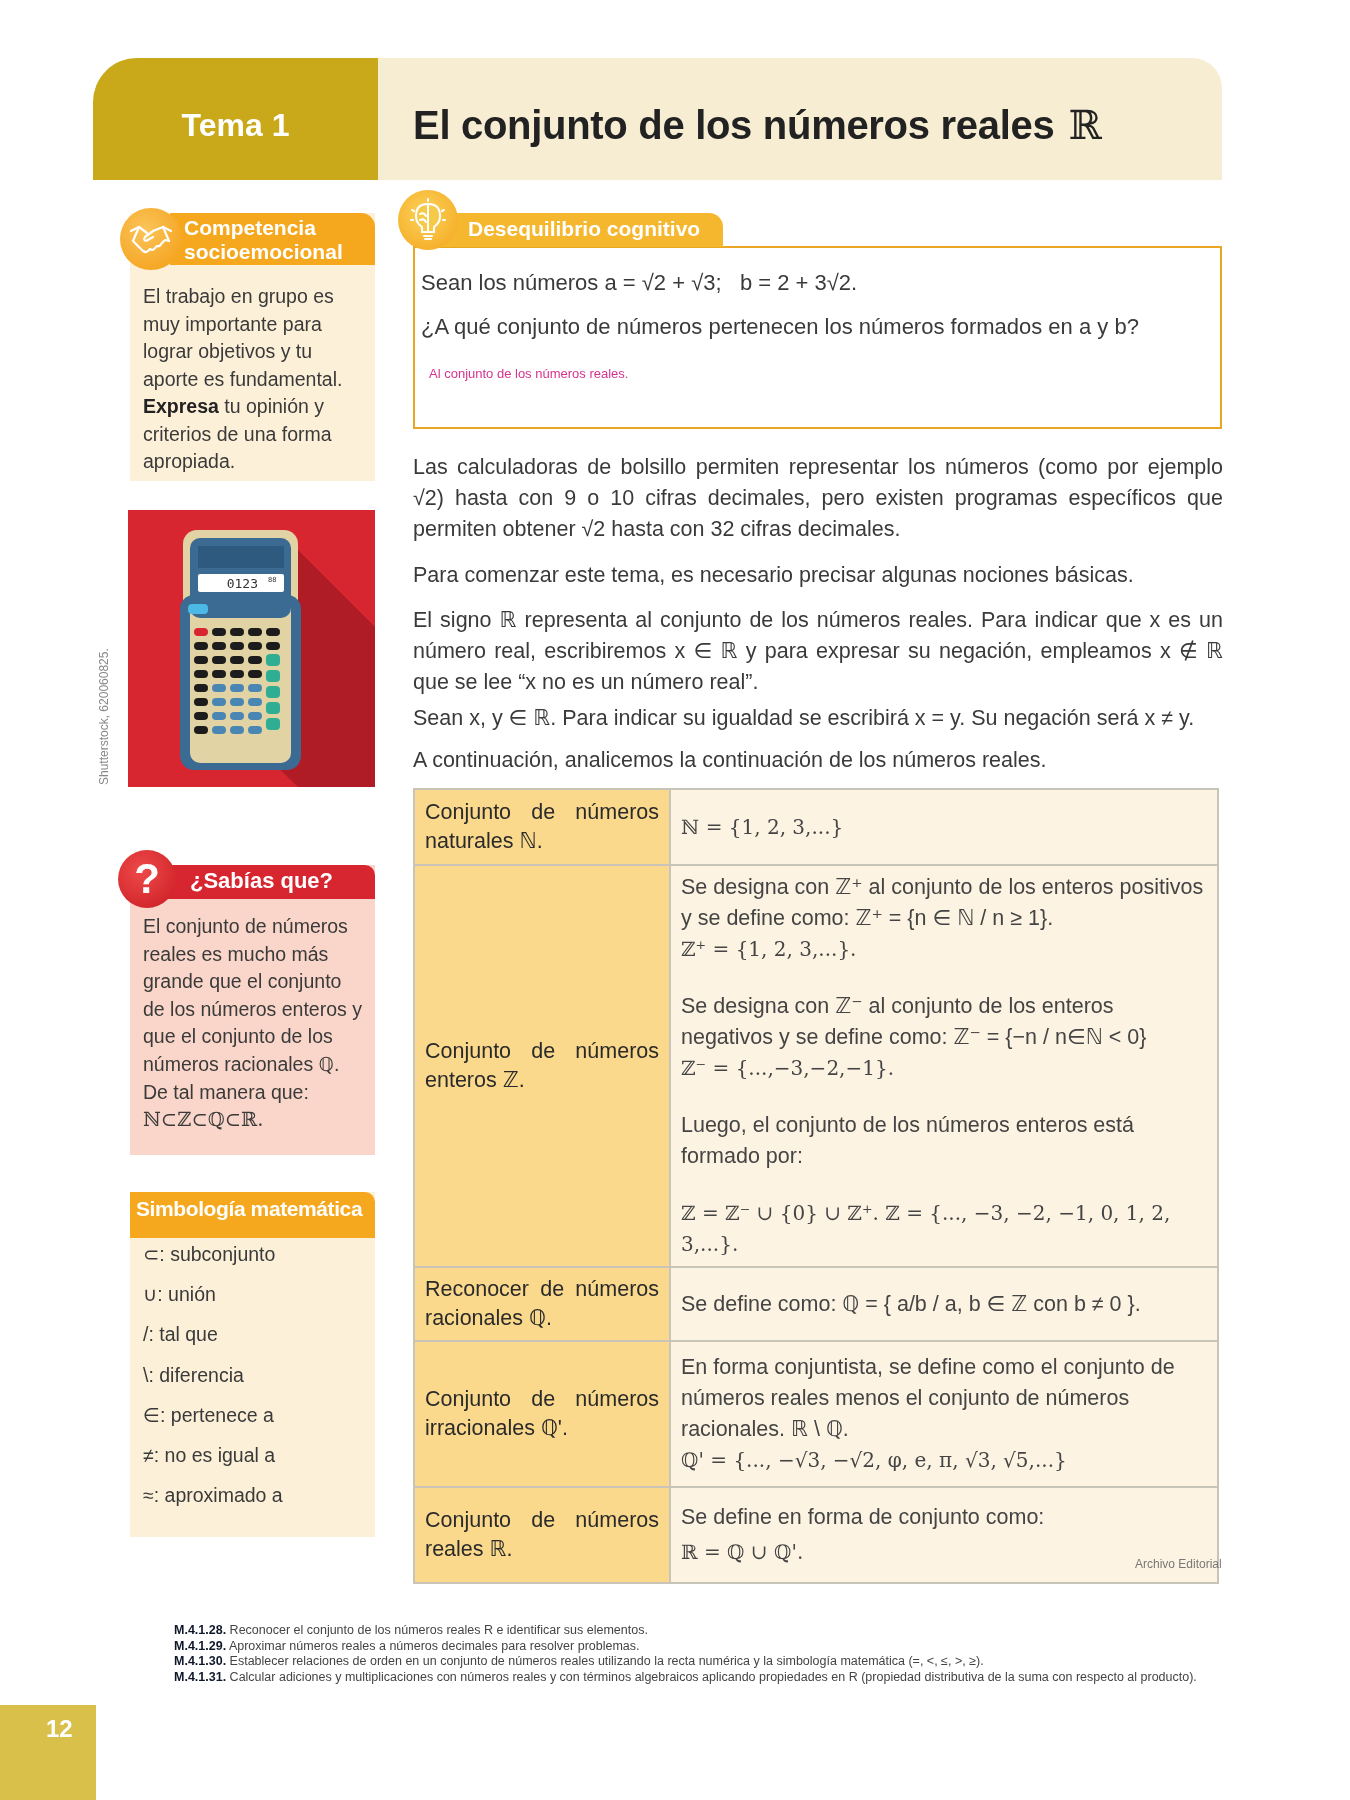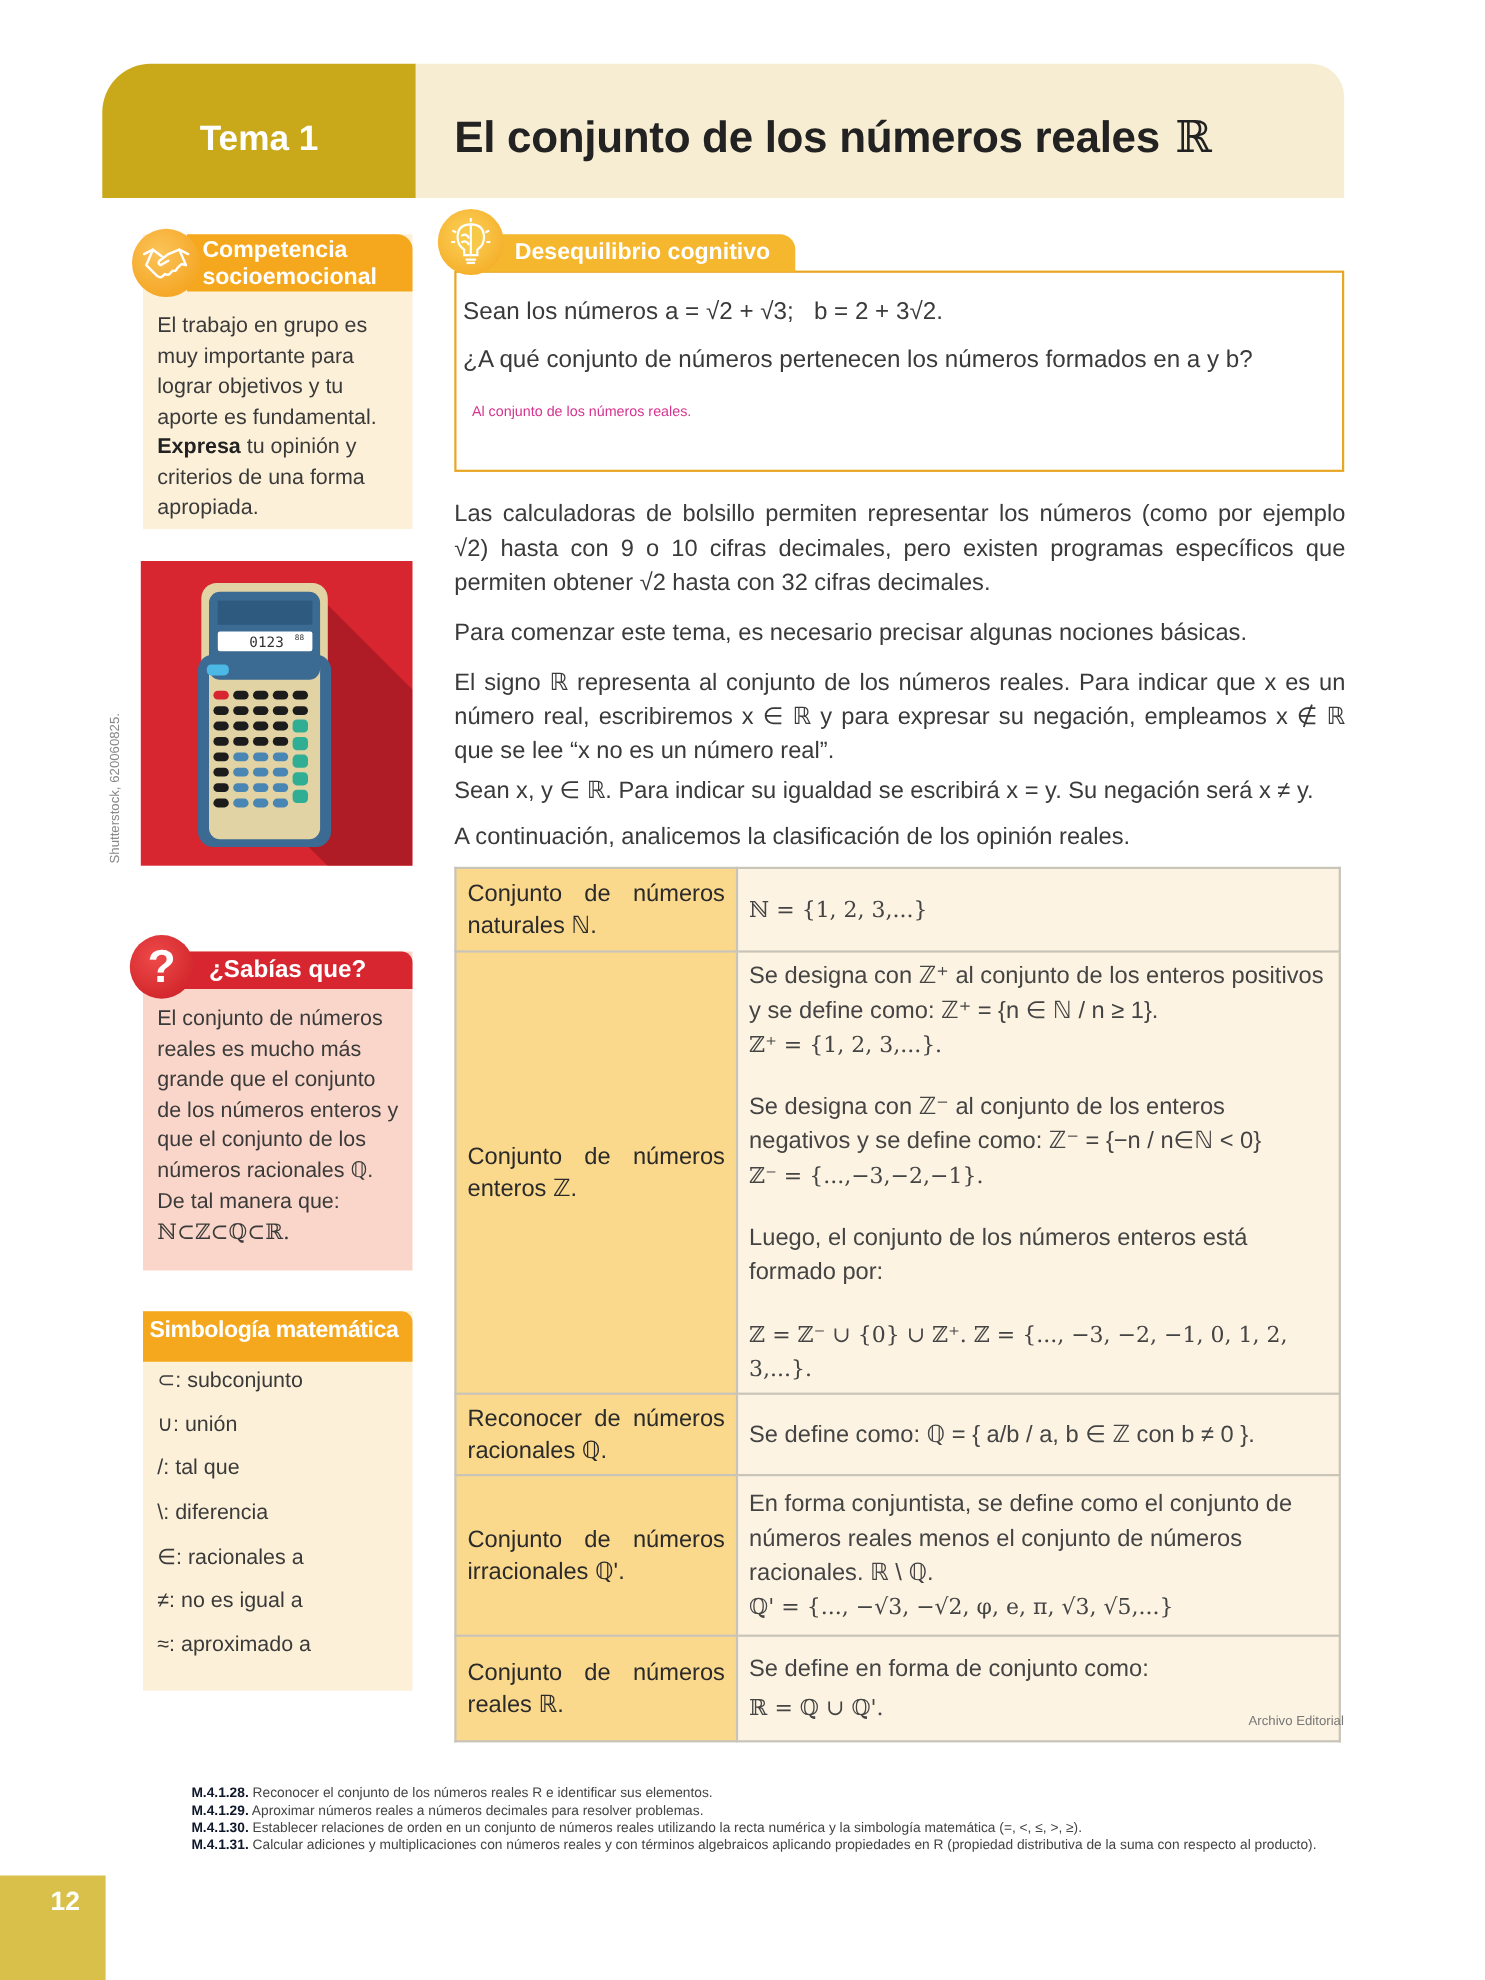--- a/index.html
+++ b/index.html
@@ -194,21 +194,21 @@
   <span class="dbl">ℕ⊂ℤ⊂ℚ⊂ℝ.</span>
 </div>
 
 <div class="abs sym-box"></div>
 <div class="abs sym-head">Simbología matemática</div>
 <ul class="abs sym-list">
   <li><span>⊂</span><span>: subconjunto</span></li>
   <li><span>∪</span><span>: unión</span></li>
   <li><span>/</span><span>: tal que</span></li>
   <li><span>\</span><span>: diferencia</span></li>
-  <li><span>∈</span><span>: racionales a</span></li>
+  <li><span>∈</span><span>: pertenece a</span></li>
   <li><span>≠</span><span>: no es igual a</span></li>
   <li><span>≈</span><span>: aproximado a</span></li>
 </ul>
 
 <div class="abs deseq-box"></div>
 <div class="abs deseq-tab">Desequilibrio cognitivo</div>
 <div class="abs deseq-icon">
   <svg width="40" height="44" viewBox="0 0 40 44" fill="none" stroke="#fff" stroke-width="2" stroke-linecap="round">
     <path d="M20 6 Q8 6 8 18 Q8 25 14 29 L14 34 L26 34 L26 29 Q32 25 32 18 Q32 6 20 6 Z" fill="#f7c948"></path>
     <path d="M20 6 L20 34"></path>
@@ -228,21 +228,21 @@
   <span>a = √2 + √3;</span>&nbsp;&nbsp;
   <span>b = 2 + 3√2.</span>
 </div>
 <div class="abs deseq-l2">¿A qué conjunto de números pertenecen los números formados en a y b?</div>
 <div class="abs deseq-ans">Al conjunto de los números reales.</div>
 
 <p class="abs para" style="top:452px;">Las calculadoras de bolsillo permiten representar los números (como por ejemplo √2) hasta con 9 o 10 cifras decimales, pero existen programas específicos que permiten obtener √2 hasta con 32 cifras decimales.</p>
 <p class="abs para" style="top:560px;">Para comenzar este tema, es necesario precisar algunas nociones básicas.</p>
 <p class="abs para" style="top:605px;">El signo ℝ representa al conjunto de los números reales. Para indicar que x es un número real, escribiremos x ∈ ℝ y para expresar su negación, empleamos x ∉ ℝ que se lee “x no es un número real”.</p>
 <p class="abs para" style="top:703px;">Sean x, y ∈ ℝ. Para indicar su igualdad se escribirá x = y. Su negación será x ≠ y.</p>
-<p class="abs para" style="top:745px;">A continuación, analicemos la clasificación de los opinión reales.</p>
+<p class="abs para" style="top:745px;">A continuación, analicemos la continuación de los números reales.</p>
 
 <table class="abs tbl">
   <tbody>
       <tr style="height:76px;">
     <td class="label">Conjunto de números naturales ℕ.</td>
     <td class="val">
       <p class="m">ℕ = {1, 2, 3,...}</p>
     </td>
   </tr>
   <tr style="height:376px;">

